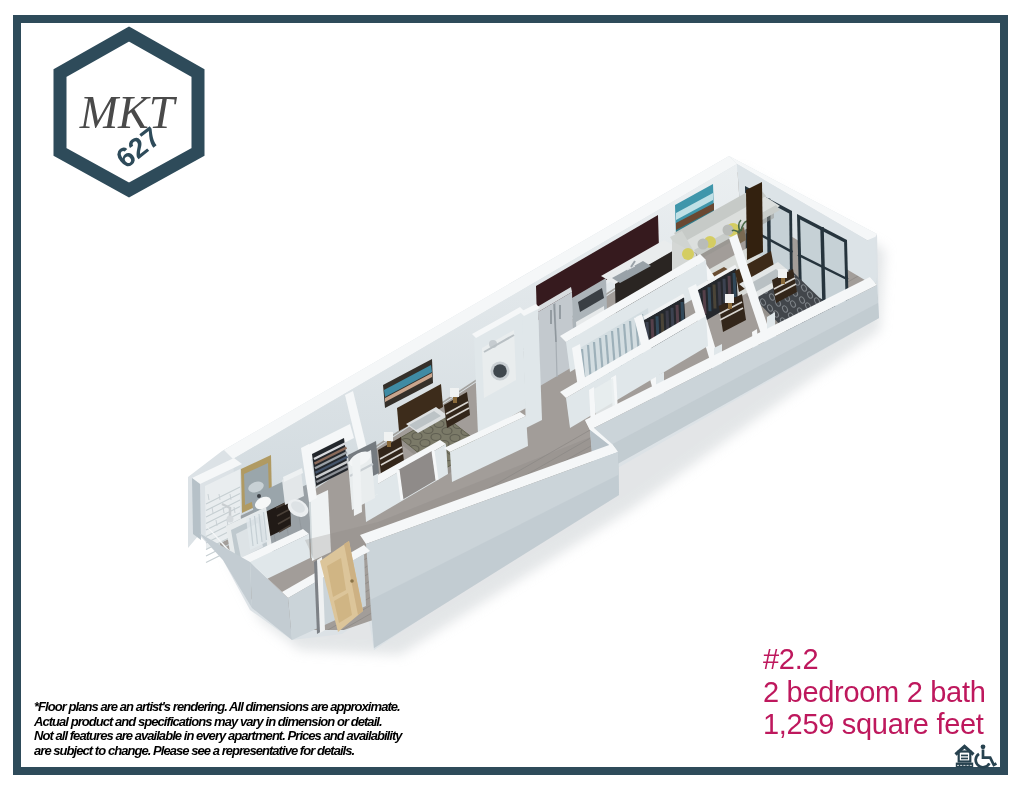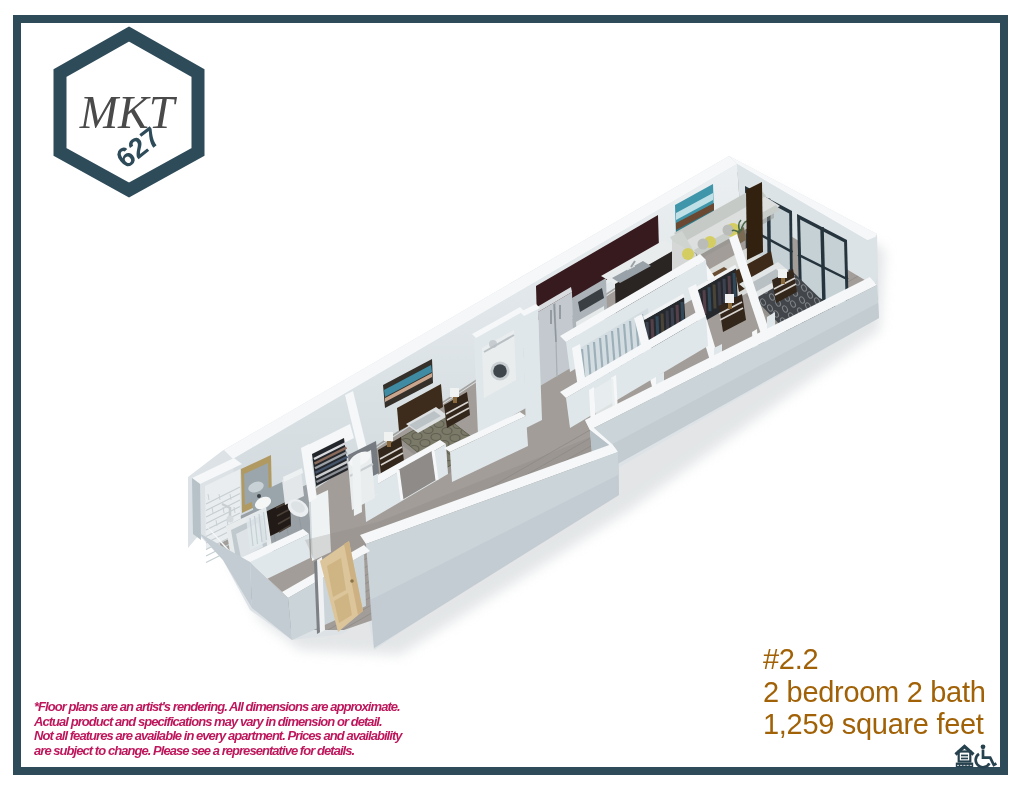--- a/index.html
+++ b/index.html
@@ -1,16 +1,16 @@
 <!DOCTYPE html>
 <html><head><meta charset="utf-8"><style>
 html,body{margin:0;padding:0;background:#ffffff;width:1024px;height:791px;overflow:hidden}
 .frame{position:absolute;box-sizing:border-box;left:13px;top:15px;width:995px;height:760px;border:8px solid #2e4b5a}
-.disc{position:absolute;left:34px;top:700px;font:italic bold 13px "Liberation Sans",sans-serif;color:#be185d;line-height:14.7px;letter-spacing:-0.95px}
-.big{position:absolute;left:763px;top:643px;font:29px "Liberation Sans",sans-serif;color:#a16207;line-height:32.5px;letter-spacing:-0.3px}
+.disc{position:absolute;left:34px;top:700px;font:italic bold 13px "Liberation Sans",sans-serif;color:#000000;line-height:14.7px;letter-spacing:-0.95px}
+.big{position:absolute;left:763px;top:643px;font:29px "Liberation Sans",sans-serif;color:#be185d;line-height:32.5px;letter-spacing:-0.3px}
 </style></head>
 <body>
 
 <div class="frame"></div>
 <svg style="position:absolute;left:0;top:0" width="1024" height="791" viewBox="0 0 1024 791">
 
 <polygon points="129,34 198,73 198,152 129,190 60,152 60,73" fill="none" stroke="#2e4b5a" stroke-width="13"></polygon>
 
 <text x="127" y="128" font-family="Liberation Serif, serif" font-size="46" font-style="italic" fill="#4a4a4a" text-anchor="middle">MKT</text>
 

